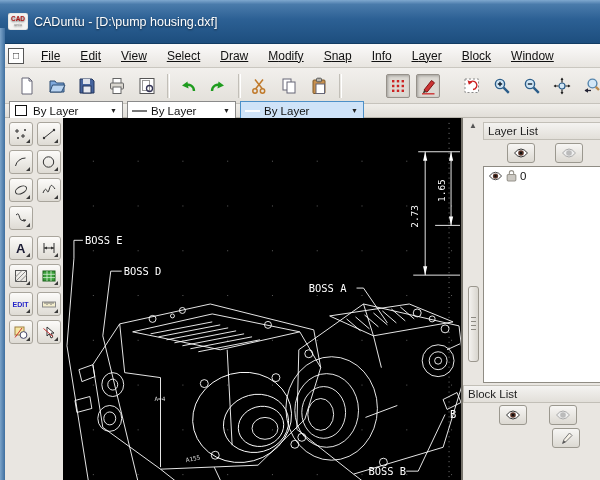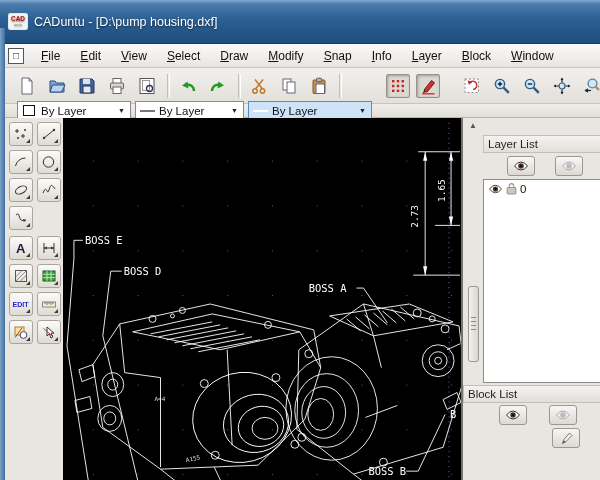--- a/index.html
+++ b/index.html
@@ -20,38 +20,38 @@
   
   .side-border{position:absolute;left:0;top:28px;width:5px;height:452px;
     background:linear-gradient(90deg,#7ba3c9,#3f6f9f);z-index:5;}
 
   
   .menubar{height:24px;margin-left:5px;display:flex;align-items:center;gap:2px;
     padding:0 6px 0 3px;background:linear-gradient(#fbfafa,#e8e5e0);
     border-bottom:1px solid #cac7c0;font-size:12px;color:#111;white-space:nowrap;}
   .doc-icon{width:16px;height:16px;background:#fff;border:1px solid #555;margin-right:6px;
     display:flex;align-items:center;justify-content:center;font-size:10px;color:#222;flex:0 0 auto;}
-  .mi{display:inline-block;padding:3px 9px;}
+  .mi{display:inline-block;padding:3px 9px;text-decoration:underline;}
   .mi::first-letter{text-decoration:underline;}
 
   
   .toolbar{height:36px;margin-left:5px;display:flex;align-items:center;
     padding-left:10px;background:linear-gradient(#f2f0ed,#e3e0da);
     border-bottom:1px solid #c6c3bc;}
   .tb{width:24px;height:24px;display:flex;align-items:center;justify-content:center;
     margin-right:6px;border:1px solid transparent;border-radius:2px;flex:0 0 auto;}
   .tb.pressed{background:#dcd9d3;border:1px solid #96918a;
     box-shadow:inset 1px 1px 3px rgba(0,0,0,.28);}
   .tsep{width:3px;height:24px;margin:0 6px 0 2px;flex:0 0 auto;
     border-left:1px solid #c2bfb8;border-right:1px solid #fff;}
   .gap40{margin-left:38px;} .gap16{margin-left:14px;}
 
   
   .combobar{height:14px;margin-left:5px;display:flex;align-items:center;gap:4px;
-    padding-left:12px;background:linear-gradient(#f0eeea,#e1ded8);
+    padding-left:4px;background:linear-gradient(#f0eeea,#e1ded8);
     border-bottom:1px solid #b9b6ae;}
   .combo{height:20px;display:flex;align-items:center;background:#fff;
     border:1px solid #8a8a8a;font-size:11.5px;color:#111;}
   .combo .cicon{width:22px;display:flex;align-items:center;justify-content:center;flex:0 0 auto;}
   .combo .clabel{flex:1;padding-left:1px;}
   .combo .carrow{width:17px;text-align:center;font-size:7px;color:#222;flex:0 0 auto;}
   .combo.c1{width:114px;} .combo.c2{width:109px;}
   .combo.c3{width:124px;background:#cfe3f8;border-color:#4d90c8;}
   .swatch{width:12px;height:11px;background:#fff;border:1.5px solid #111;}
   .wline{width:15px;height:2px;background:#777;}
@@ -78,21 +78,21 @@
   .layer-section{height:265px;display:flex;}
   .strip{width:20px;flex:0 0 auto;display:flex;flex-direction:column;align-items:center;
     padding-top:4px;background:#e9e6e1;}
   .collapse-arrow{font-size:8px;color:#555;line-height:8px;cursor:default;}
   .splitter-handle{margin-top:156px;width:11px;height:76px;border:1px solid #9b978e;border-radius:3px;
     background:linear-gradient(90deg,#f4f2ef,#d8d5ce);
     display:flex;align-items:center;justify-content:center;}
   .grip{width:5px;height:14px;
     background:repeating-linear-gradient(#8d8a82 0 1px,transparent 1px 4px);}
   .panel{flex:1;display:flex;flex-direction:column;overflow:hidden;}
-  .phead{height:18px;margin-top:17px;padding:2px 4px 0;font-size:11.5px;color:#222;
+  .phead{height:18px;margin-top:4px;padding:2px 4px 0;font-size:11.5px;color:#222;
     background:linear-gradient(#f4f3f1,#e2dfd9);border:1px solid #c2bfb7;border-right:none;}
   .btnrow{height:26px;display:flex;align-items:center;gap:20px;padding-left:24px;}
   .btnrow.blk{height:24px;gap:22px;padding-left:36px;}
   .pencilrow{height:22px;display:flex;justify-content:flex-end;padding-right:20px;align-items:center;}
   .ebtn{width:28px;height:20px;border:1px solid #9b988f;border-radius:3px;
     background:linear-gradient(#f7f6f4,#dcd9d2);display:flex;align-items:center;justify-content:center;}
   .list{flex:1;background:#fff;border:1px solid #8f8c84;border-right:none;overflow:hidden;}
   .lrow{height:17px;display:flex;align-items:center;gap:3px;padding-left:4px;
     font-size:11.5px;color:#111;white-space:nowrap;}
   .block-section{flex:1;display:flex;flex-direction:column;overflow:hidden;}

